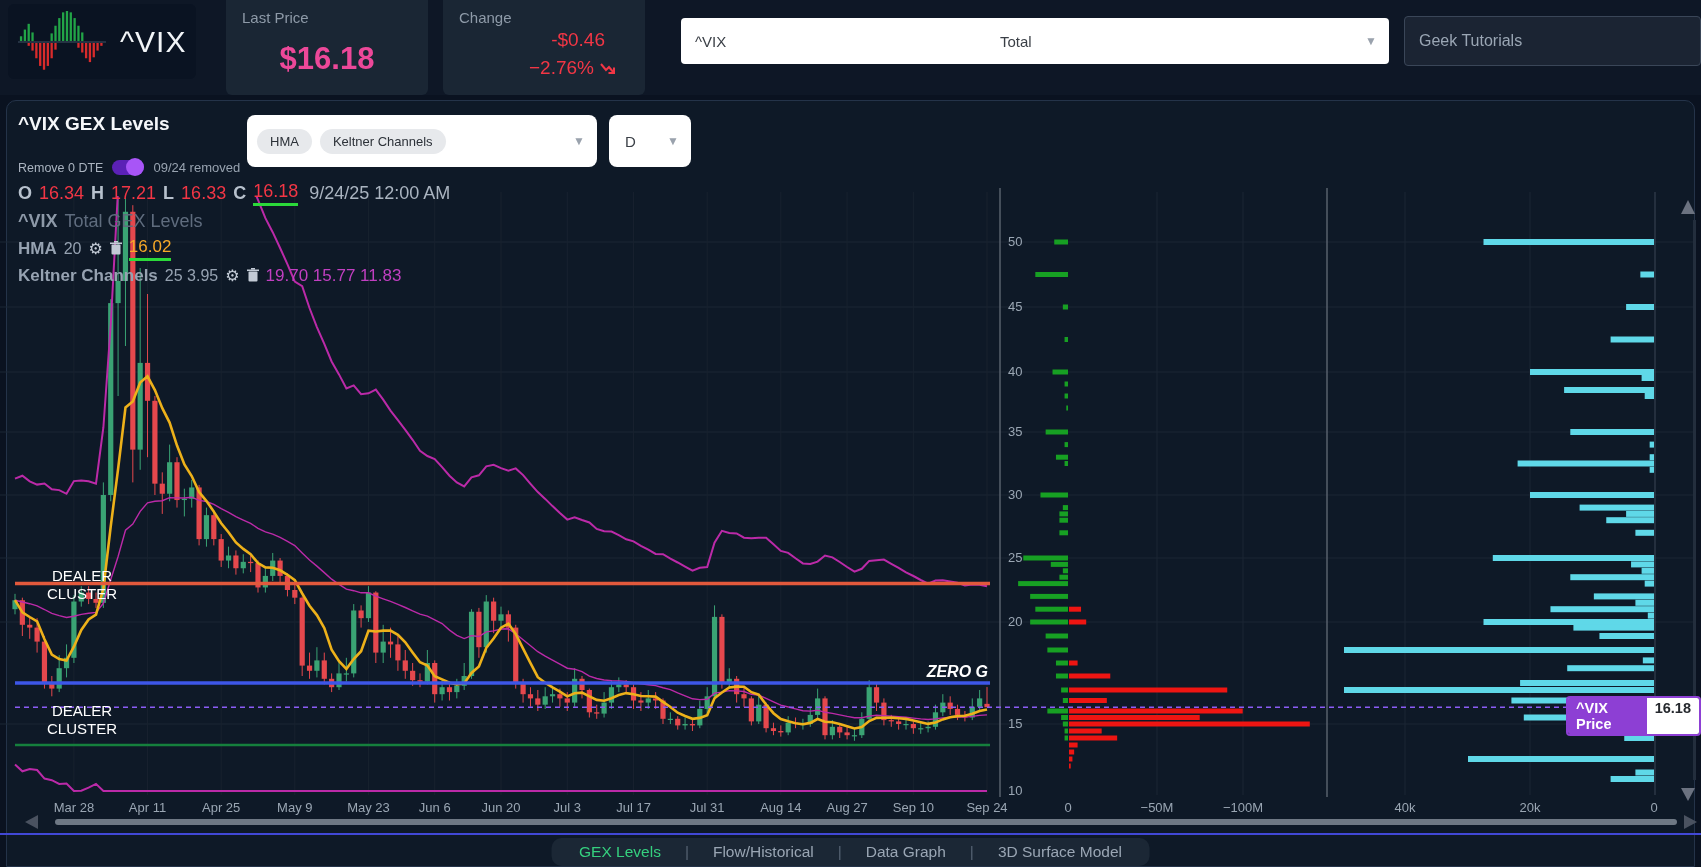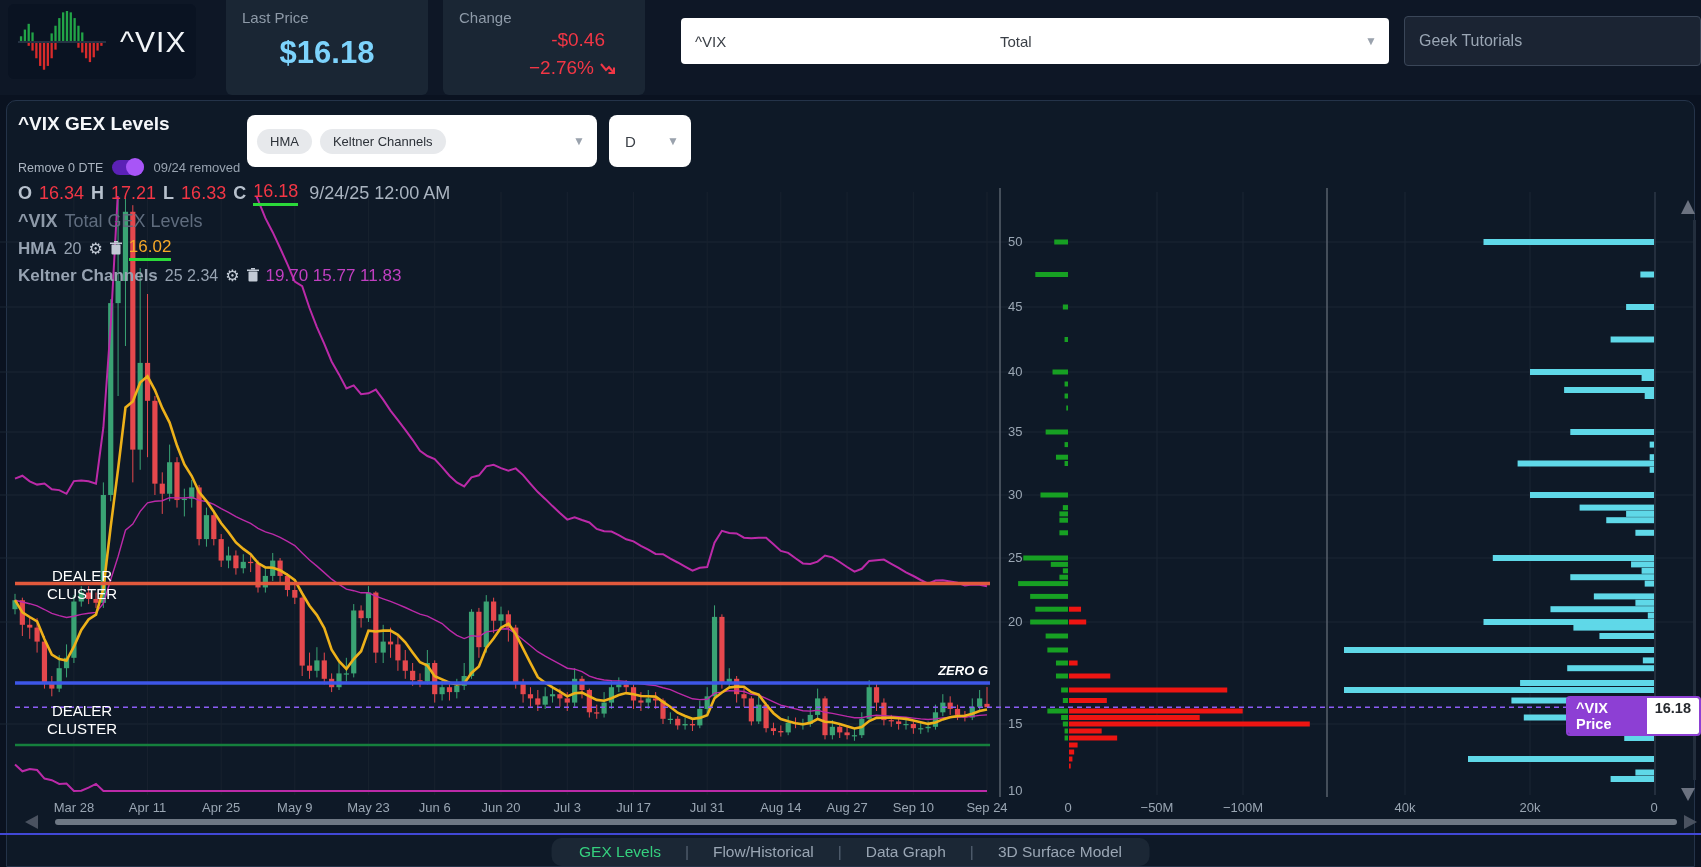--- a/index.html
+++ b/index.html
@@ -7,21 +7,21 @@
     font-family:"Liberation Sans", sans-serif; }
   
   #topbar { position:absolute; left:0; top:0; width:1701px; height:95px; background:#0e1726; z-index:4; }
   #logo-box { position:absolute; left:8px; top:4px; width:188px; height:75px; background:#0a1322;
     border-radius:6px; display:flex; align-items:center; }
   #logo-box svg { margin-left:10px; }
   #logo-text { color:#f2f5f8; font-size:30px; margin-left:14px; letter-spacing:1px; }
   .statcard { position:absolute; top:0; height:95px; background:#1a2634; border-radius:0 0 6px 6px; }
   .statcard .lbl { color:#8e9aa8; font-size:15px; padding:9px 0 0 16px; }
   #last-price-card { left:226px; width:202px; }
-  #last-price-value { color:#7dd3fc; font-size:31px; font-weight:bold; text-align:center; margin-top:9px; }
+  #last-price-value { color:#ec4899; font-size:31px; font-weight:bold; text-align:center; margin-top:15px; }
   #change-card { left:443px; width:202px; }
   #change-amount { color:#f23645; font-size:19px; text-align:right; padding-right:40px; margin-top:3px; }
   #change-percent { color:#f23645; font-size:19px; text-align:right; padding-right:28px; margin-top:6px;
     display:flex; justify-content:flex-end; align-items:center; gap:6px; }
   .dropdown { position:absolute; top:18px; height:46px; background:#ffffff; border-radius:4px;
     display:flex; align-items:center; color:#3a3f46; font-size:15px; }
   .dropdown .caret { position:absolute; right:12px; color:#9aa2ad; font-size:12px; }
   #symbol-dropdown { left:681px; width:333px; padding-left:14px; }
   #view-dropdown { left:986px; width:403px; padding-left:14px; }
   #search-input { position:absolute; left:1404px; top:16px; width:297px; height:50px; background:#1b2433;
@@ -56,21 +56,21 @@
   .ind-label { color:#96a2b1; font-size:17px; font-weight:bold; }
   .ind-param { color:#96a2b1; font-size:16px; }
   .hma-value { color:#f7a928; font-size:17px; }
   .kc-values { color:#c13fc1; font-size:17px; }
   .mini-icon { color:#c3cbd6; font-size:16px; cursor:pointer; line-height:1; }
   
   #chart-layer { position:absolute; left:0; top:0; width:1701px; height:829px; z-index:2; pointer-events:none; }
   .cluster-label { position:absolute; width:104px; text-align:center; color:#ffffff; font-size:15px;
     line-height:18px; z-index:3; }
   #zero-g-label { position:absolute; left:878px; top:663px; width:110px; text-align:right; color:#ffffff;
-    font-size:13px; font-style:italic; font-weight:bold; z-index:3; }
+    font-size:16px; font-style:italic; font-weight:bold; z-index:3; }
   #price-badge { position:absolute; left:1566px; top:696px; display:flex; border:2px solid #8d3fd4;
     border-radius:4px; overflow:hidden; z-index:3; font-size:14.5px; font-weight:bold; }
   #price-badge .pb-label { background:#8d3fd4; color:#ffffff; padding:2px 8px; }
   #price-badge .pb-value { background:#ffffff; color:#26292e; padding:2px 8px; }
   
   #bottom-blue-line { position:absolute; left:0; top:833px; width:1701px; height:2px; background:#4148d6; z-index:3; }
   #tabbar { position:absolute; left:50%; transform:translateX(-50%); top:838px; background:#1b2735;
     border-radius:10px; padding:5px 28px; display:flex; align-items:center; gap:24px; z-index:4; font-size:15.5px; }
   .tab { color:#9aa6b4; cursor:pointer; }
   .tab.active { color:#35d07f; }
@@ -186,21 +186,21 @@
       <svg width="12" height="14" viewBox="0 0 12 14">
           <rect x="1.5" y="3.5" width="9" height="10" rx="1" fill="#c3cbd6"></rect>
           <rect x="0" y="1.5" width="12" height="1.6" fill="#c3cbd6"></rect>
           <rect x="4" y="0" width="4" height="1.6" fill="#c3cbd6"></rect>
         </svg>
     </span>
     <span class="hma-value green-underline">16.02</span>
   </div>
   <div class="lrow">
     <span class="ind-label">Keltner Channels</span>
-    <span class="ind-param">25 2.34</span>
+    <span class="ind-param">25 3.95</span>
     <span class="mini-icon">⚙</span>
     <span class="mini-icon">
       <svg width="12" height="14" viewBox="0 0 12 14">
           <rect x="1.5" y="3.5" width="9" height="10" rx="1" fill="#c3cbd6"></rect>
           <rect x="0" y="1.5" width="12" height="1.6" fill="#c3cbd6"></rect>
           <rect x="4" y="0" width="4" height="1.6" fill="#c3cbd6"></rect>
         </svg>
     </span>
     <span class="kc-values">19.70 15.77 11.83</span>
   </div>

